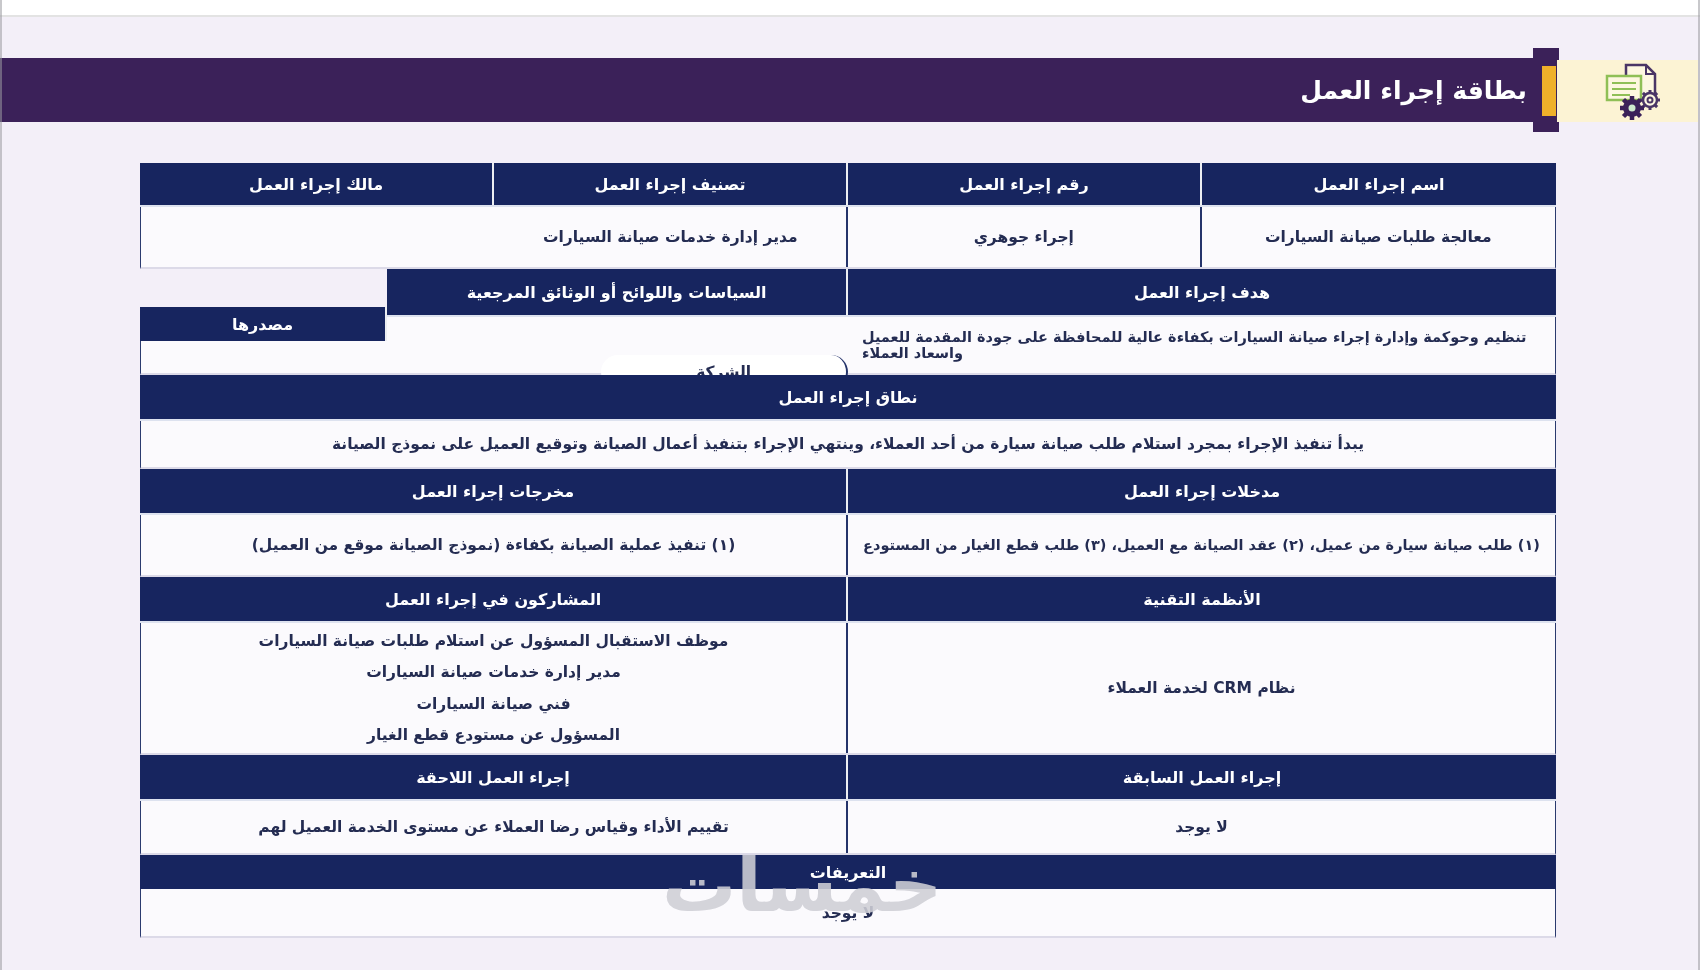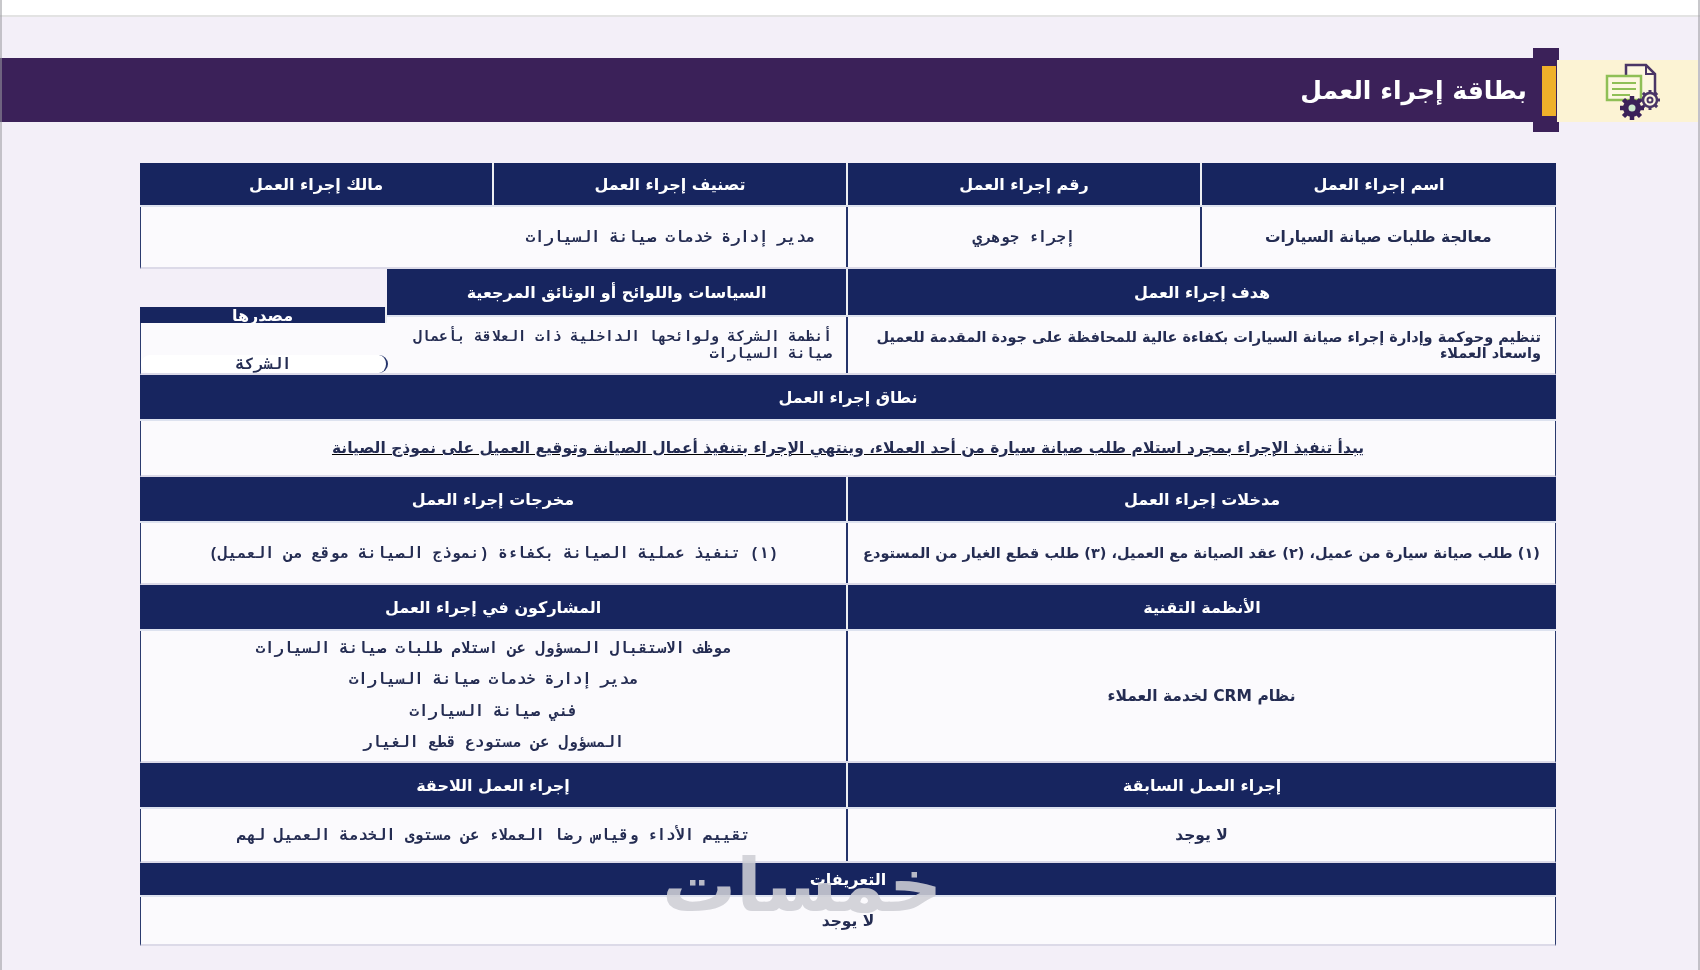--- a/index.html
+++ b/index.html
@@ -30,30 +30,30 @@
   .cream-band{position:absolute;top:60px;left:1556px;right:2px;height:62px;background:var(--cream);z-index:1;}
   .page-title{color:#fff;font-size:25px;font-weight:bold;letter-spacing:.5px;}
   .hdr-icon{position:absolute;top:62px;left:1596px;z-index:4;}
 
   
   .card{position:absolute;top:163px;left:140px;width:1416px;z-index:2;}
   .row{display:flex;align-items:stretch;width:100%;}
   .hrow{border-bottom:2px solid #dde2ef;}
   .vrow{background:var(--cell-bg);border-bottom:2px solid #dcdae8;
         border-left:1px solid #2a3a6e;border-right:1px solid #2a3a6e;}
-  .cell{display:flex;align-items:center;justify-content:center;text-align:right;padding:8px 14px;}
+  .cell{display:flex;align-items:center;justify-content:center;text-align:left;padding:17px 14px;}
   .hcell{background:var(--navy);color:#fff;font-weight:bold;font-size:16px;}
   .hcell + .hcell{border-inline-start:2px solid rgba(255,255,255,.92);}
   .vcell{color:#242c52;font-size:15.5px;font-weight:bold;}
-  .vcell + .vcell{border-inline-start:2px solid #25346b;font-family:Liberation Mono, monospace;}
+  .vcell + .vcell{border-inline-start:2px solid #25346b;}
   .w25{width:25%;} .w50{width:50%;} .w100{width:100%;}
   .w-src{width:17.45%;margin-top:38px;} .w-pol{width:32.55%;}
   .r1h{height:44px;} .r1v{height:62px;}
   .r2h{height:48px;} .r2v{height:58px;}
-  .r3h{height:46px;} .r3v{height:56px;text-decoration:underline;}
+  .r3h{height:46px;} .r3v{height:48px;}
   .r4h{height:46px;} .r4v{height:62px;}
   .r5h{height:46px;} .r5v{height:132px;}
   .r6h{height:46px;} .r6v{height:54px;}
   .r7h{height:34px;} .r7v{height:49px;}
   .ltr-num{direction:ltr;color:#565b63;letter-spacing:1.5px;font-size:17px;font-weight:600;}
   .objective-cell{font-size:14.5px;}
   .io-cell{font-size:14.5px;}
   .white-cell{background:#ffffff;border-radius:17px;}
   .multiline{flex-direction:column;justify-content:center;gap:9px;line-height:1.45;}
 
@@ -125,21 +125,20 @@
     <div class="cell vcell w25">مدير إدارة خدمات صيانة السيارات</div>
   </div>
 
   <div class="row hrow r2h">
     <div class="cell hcell w50">هدف إجراء العمل</div>
     <div class="cell hcell w-pol">السياسات واللوائح أو الوثائق المرجعية</div>
     <div class="cell hcell w-src">مصدرها</div>
   </div>
   <div class="row vrow r2v">
     <div class="cell vcell w50 objective-cell">تنظيم وحوكمة وإدارة إجراء صيانة السيارات بكفاءة عالية للمحافظة على جودة المقدمة للعميل واسعاد العملاء</div>
-    <div class="cell vcell w-pol objective-cell">أنظمة الشركة ولوائحها الداخلية ذات العلاقة بأعمال صيانة السيارات</div>
     <div class="cell vcell w-src white-cell">الشركة</div>
   </div>
 
   <div class="row hrow r3h">
     <div class="cell hcell w100">نطاق إجراء العمل</div>
   </div>
   <div class="row vrow r3v">
     <div class="cell vcell w100">يبدأ تنفيذ الإجراء بمجرد استلام طلب صيانة سيارة من أحد العملاء، وينتهي الإجراء بتنفيذ أعمال الصيانة وتوقيع العميل على نموذج الصيانة</div>
   </div>
 

